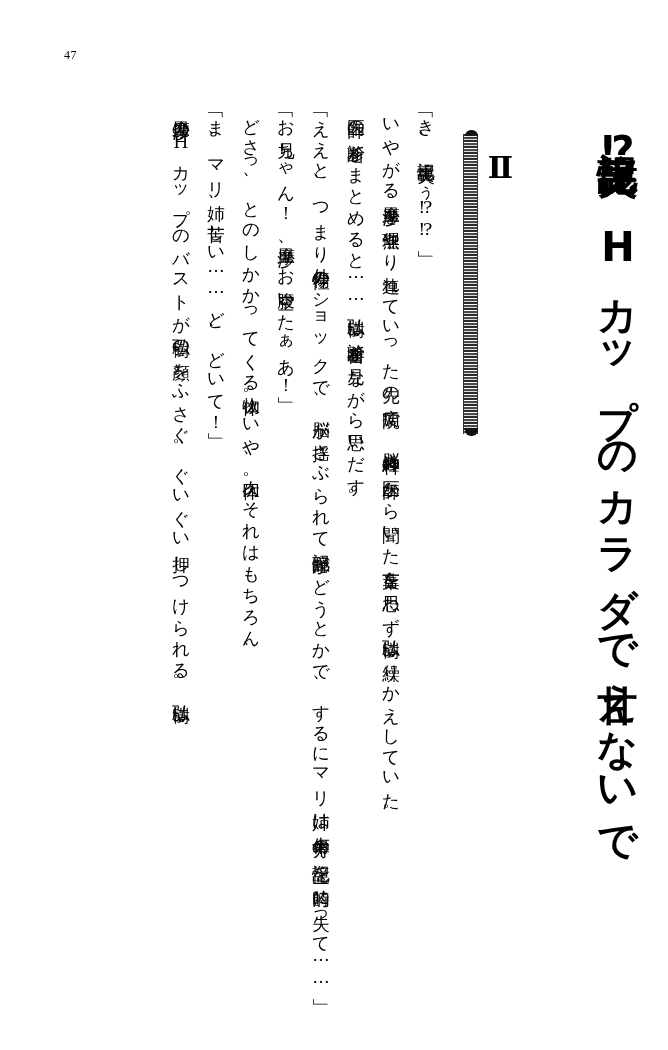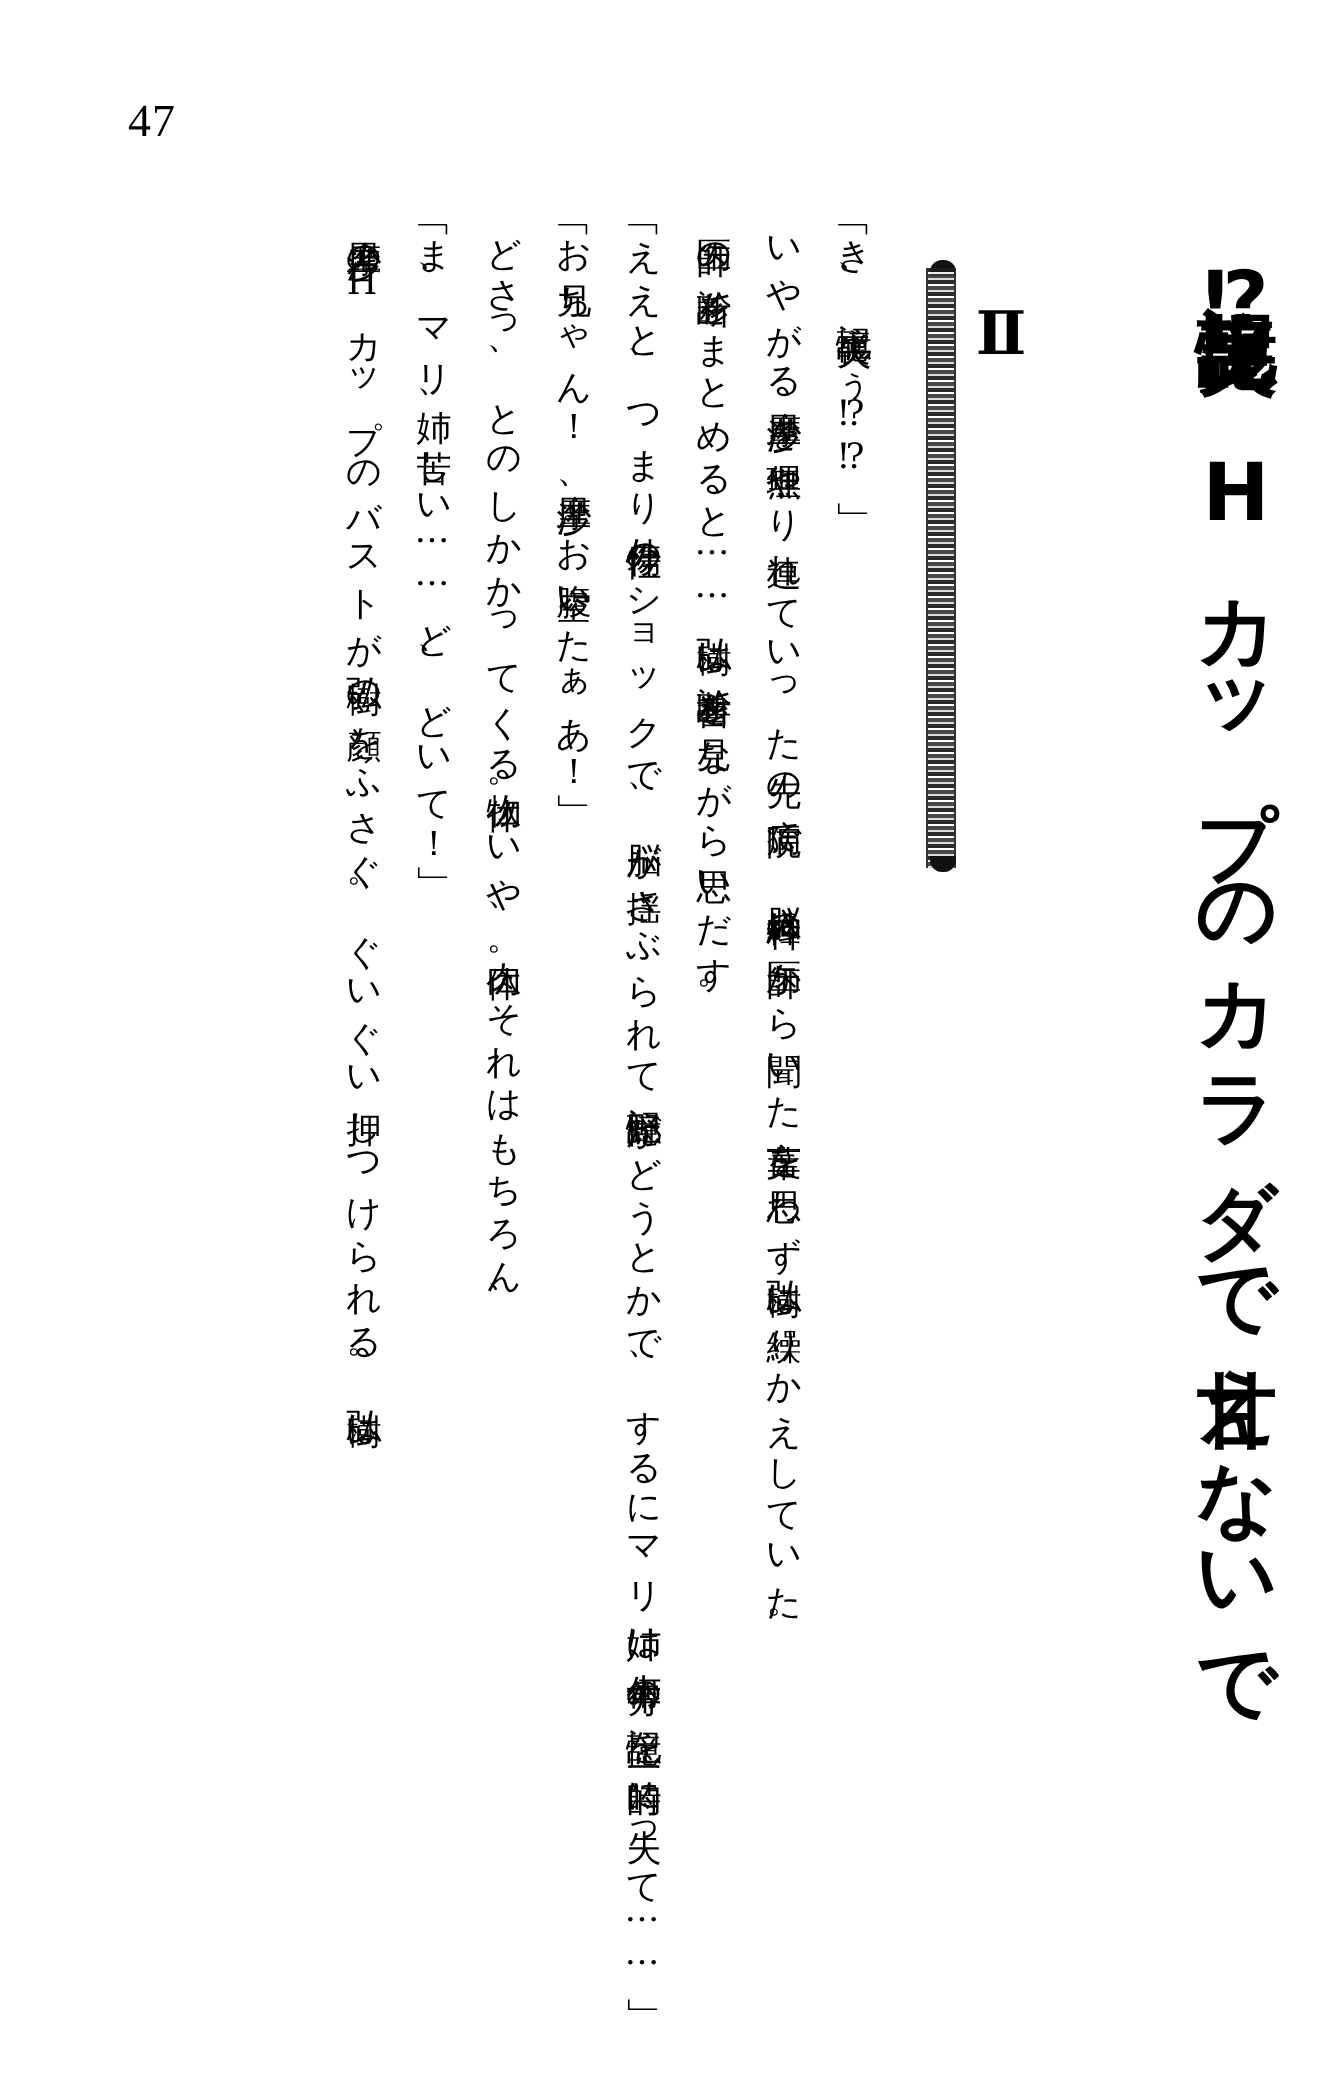--- a/index.html
+++ b/index.html
@@ -23,21 +23,21 @@
     width: 668px;
     height: 1050px;
     background: #ffffff;
   }
 
   
   .page-number {
     position: absolute;
     left: 64px;
     top: 48px;
-    font-size: 23px;
+    font-size: 12px;
     letter-spacing: 0.5px;
     font-family: "Liberation Serif", "DejaVu Serif", serif;
   }
 
   
   .chapter-head {
     position: absolute;
     right: 28px;
     top: 120px;
     height: 790px;

